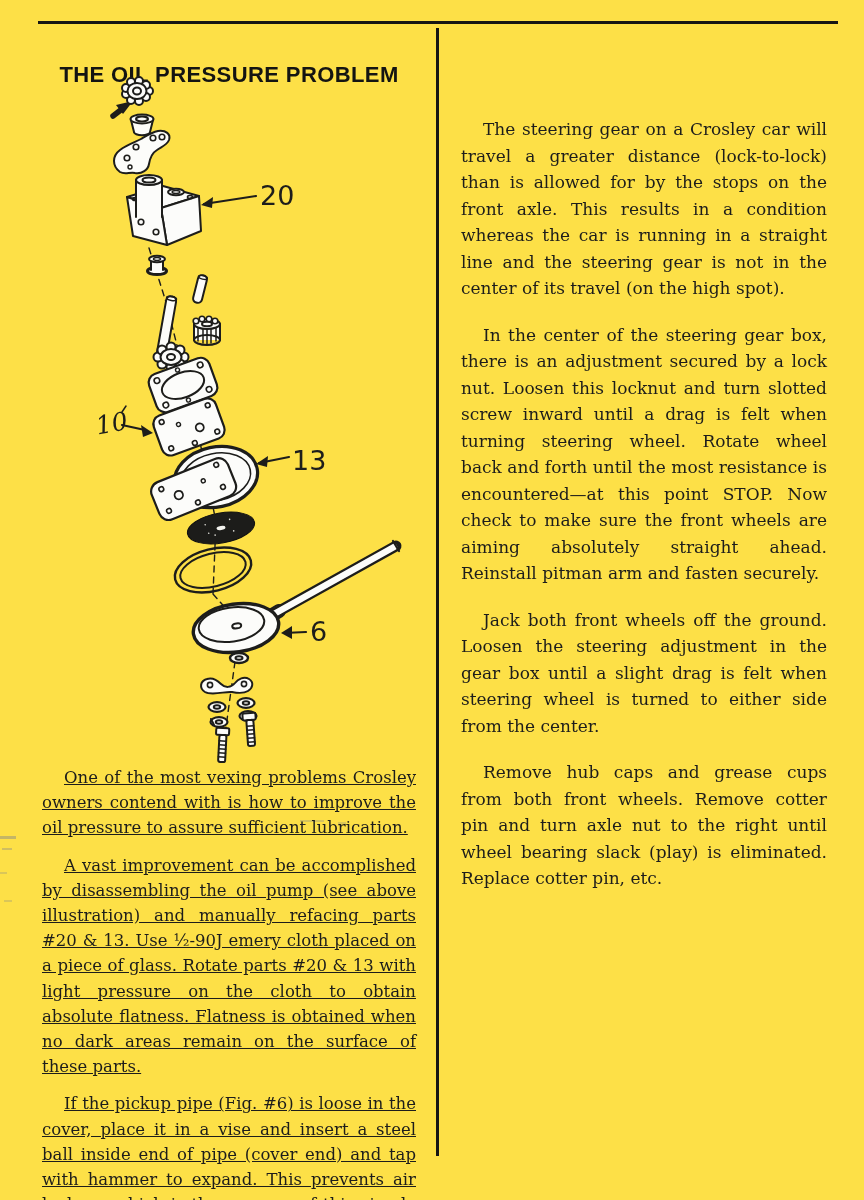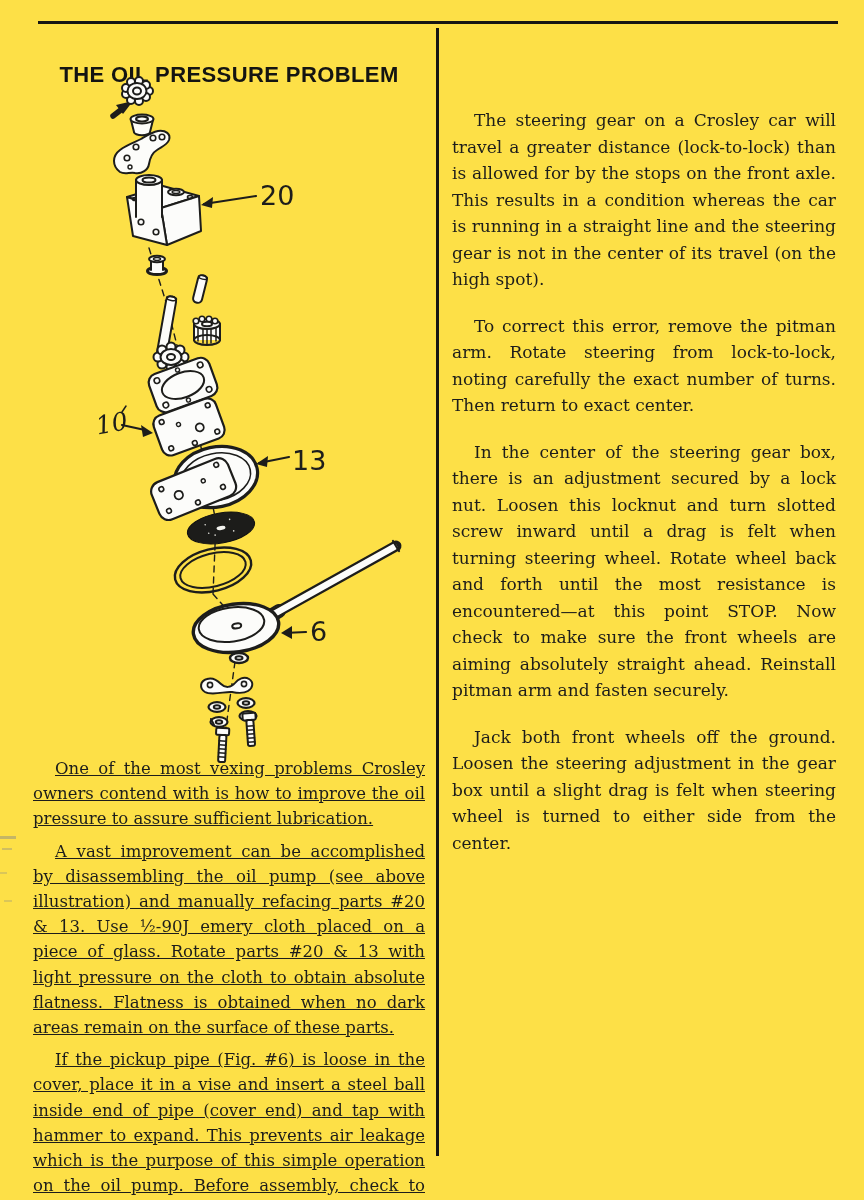--- a/index.html
+++ b/index.html
@@ -5,21 +5,21 @@
   html,body{margin:0;padding:0;background:#e8e8e4;}
   .page{position:relative;width:864px;height:1200px;background:#fde047;overflow:hidden;
         font-family:"DejaVu Serif", serif;color:#1d1d1b;padding-left:20px;}
   .top-rule{position:absolute;left:38px;top:21px;width:800px;height:3px;background:#161614;}
   .column-divider{position:absolute;left:436px;top:28px;width:3px;height:1128px;background:#161614;}
   .heading{position:absolute;text-align:center;font-family:"Liberation Sans", sans-serif;
            font-weight:700;font-size:22px;letter-spacing:.4px;color:#141412;}
   .heading.left{left:30px;top:44px;width:398px;}
   .heading.right{left:449px;top:42px;width:390px;}
   .textcol{position:absolute;}
-  .textcol p{margin:3px;text-align:justify;text-indent:22px;hyphens:none;}
+  .textcol p{margin:12px;text-align:justify;text-indent:22px;hyphens:none;}
   .left-text{left:30px;top:753px;width:398px;font-size:16.5px;line-height:25.2px;}
   .left-text p{margin-bottom:7px;text-decoration:underline;}
   .right-text{left:449px;top:104px;width:390px;font-size:17px;line-height:26.5px;}
   .right-text p{margin-bottom:20px;}
   .figure{position:absolute;left:0;top:70px;width:430px;height:700px;}
   .artifact{position:absolute;background:#8c8c86;}
 </style>
 </head>
 <body>
 
@@ -273,19 +273,19 @@
   </svg>
 
   <div class="textcol left-text">
     <p>One of the most vexing problems Crosley owners contend with is how to improve the oil pressure to assure sufficient lubrication.</p>
     <p>A vast improvement can be accomplished by disassembling the oil pump (see above illustration) and manually refacing parts #20 &amp; 13. Use ½-90J emery cloth placed on a piece of glass. Rotate parts #20 &amp; 13 with light pressure on the cloth to obtain absolute flatness. Flatness is obtained when no dark areas remain on the surface of these parts.</p>
     <p>If the pickup pipe (Fig. #6) is loose in the cover, place it in a vise and insert a steel ball inside end of pipe (cover end) and tap with hammer to expand. This prevents air leakage which is the purpose of this simple operation on the oil pump. Before assembly, check to see that your pump has the bearing plate, Fig. #10.</p>
   </div>
 
   <div class="textcol right-text">
     <p>The steering gear on a Crosley car will travel a greater distance (lock-to-lock) than is allowed for by the stops on the front axle. This results in a condition whereas the car is running in a straight line and the steering gear is not in the center of its travel (on the high spot).</p>
-    <p>To correct this error, remove the pitman arm. Rotate steering from lock-to-lock,  noting carefully the exact number of turns. Then return to exact center.</p>
     <p>In the center of the steering gear box, there is an adjustment secured by a lock nut. Loosen this locknut and turn slotted screw inward until a drag is felt when turning steering wheel. Rotate wheel back and forth until the most resistance is encountered—at this point STOP. Now check to make sure the front wheels are aiming absolutely straight ahead. Reinstall pitman arm and fasten securely.</p>
     <p>Jack both front wheels off the ground. Loosen the steering adjustment in the gear box until a slight drag is felt when steering wheel is turned to either side from the center.</p>
+    <p>Remove hub caps and grease cups from both front wheels. Remove cotter pin and turn axle nut to the right until wheel bearing slack (play) is eliminated. Replace cotter pin, etc.</p>
 
   </div>
 
 </div>
 
 </body></html>

